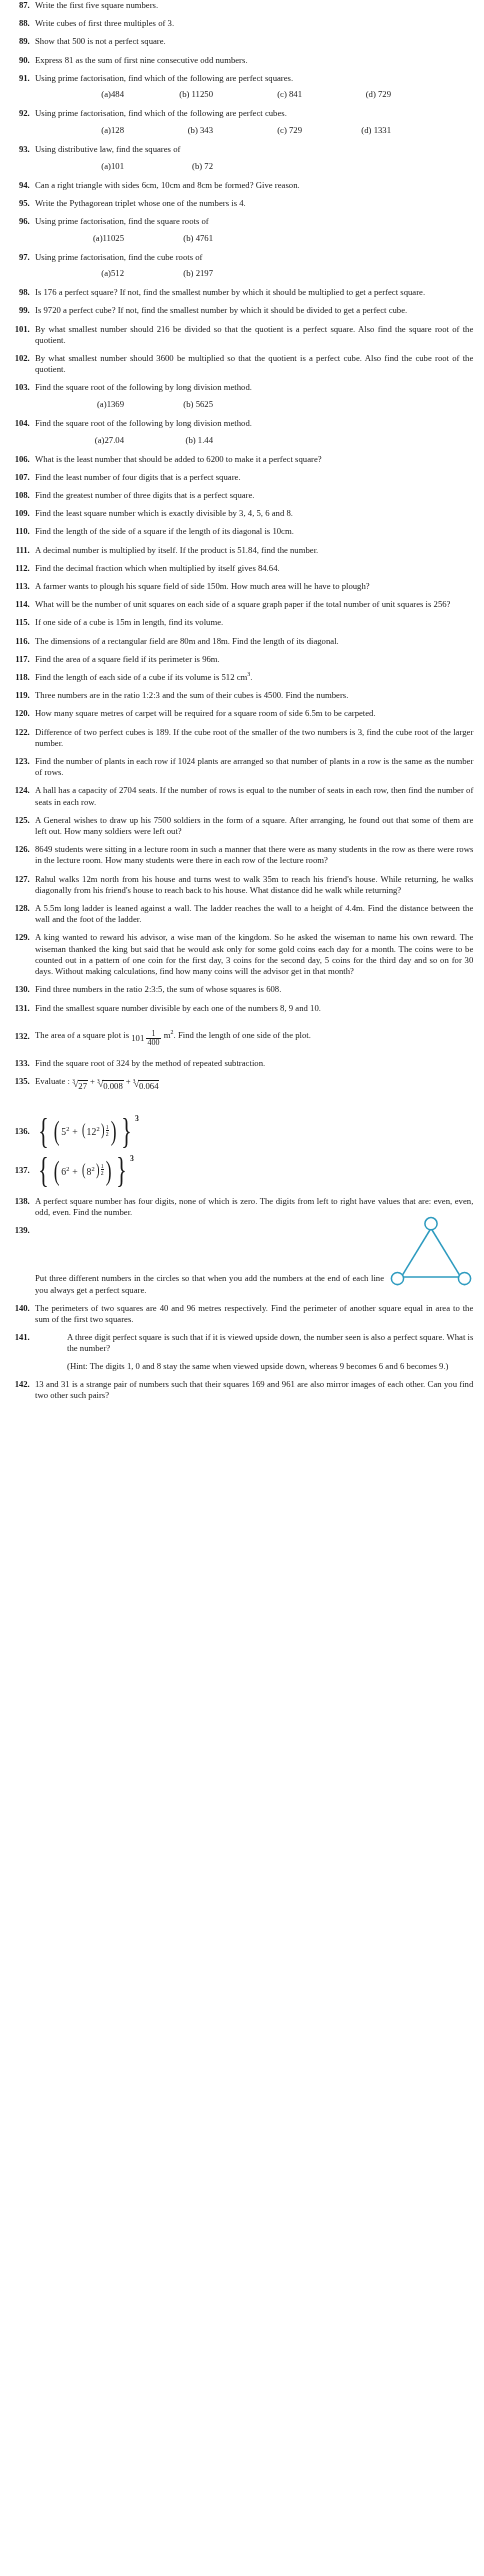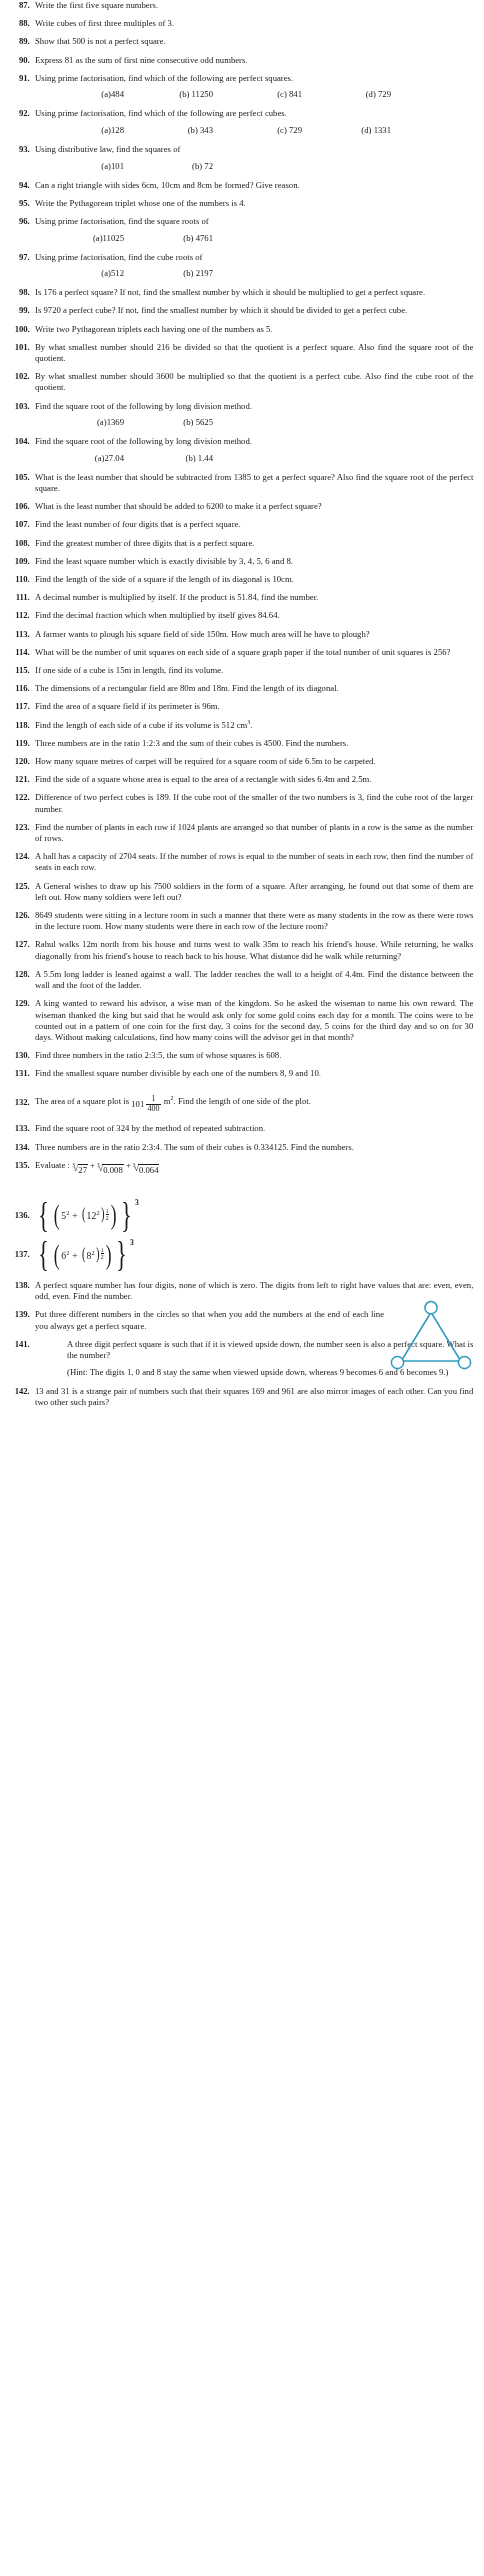--- a/index.html
+++ b/index.html
@@ -212,24 +212,20 @@
   <div class="q">
     <div class="qnum">98.</div>
     <div class="qbody">Is 176 a perfect square? If not, find the smallest number by which it should be multiplied to get a perfect square.</div>
   </div>
 
   <div class="q">
     <div class="qnum">99.</div>
     <div class="qbody">Is 9720 a perfect cube? If not, find the smallest number by which it should be divided to get a perfect cube.</div>
   </div>
 
-  <div class="q">
-    <div class="qnum">100.</div>
-    <div class="qbody nojust">Write two Pythagorean triplets each having one of the numbers as 5.</div>
-  </div>
 
   <div class="q">
     <div class="qnum">101.</div>
     <div class="qbody">By what smallest number should 216 be divided so that the quotient is a perfect square. Also find the square root of the quotient.</div>
   </div>
 
   <div class="q">
     <div class="qnum">102.</div>
     <div class="qbody">By what smallest number should 3600 be multiplied so that the quotient is a perfect cube. Also find the cube root of the quotient.</div>
   </div>
@@ -249,24 +245,20 @@
     <div class="qnum">104.</div>
     <div style="flex:1;padding-right:10.7px;">
       <div class="qbody nojust" style="padding-right:0">Find the square root of the following by long division method.</div>
       <div class="opts">
         <div class="opt"><span class="lab">(a)</span><span class="val">27.04</span></div>
         <div class="opt"><span class="lab">(b)</span>&nbsp;<span class="val">1.44</span></div>
       </div>
     </div>
   </div>
 
-  <div class="q">
-    <div class="qnum">105.</div>
-    <div class="qbody">What is the least number that should be subtracted from 1385 to get a perfect square? Also find the square root of the perfect square.</div>
-  </div>
 
   <div class="q">
     <div class="qnum">106.</div>
     <div class="qbody">What is the least number that should be added to 6200 to make it a perfect square?</div>
   </div>
 
   <div class="q">
     <div class="qnum">107.</div>
     <div class="qbody nojust">Find the least number of four digits that is a perfect square.</div>
   </div>
@@ -329,24 +321,20 @@
   <div class="q">
     <div class="qnum">119.</div>
     <div class="qbody">Three numbers are in the ratio 1:2:3 and the sum of their cubes is 4500. Find the numbers.</div>
   </div>
 
   <div class="q">
     <div class="qnum">120.</div>
     <div class="qbody">How many square metres of carpet will be required for a square room of side 6.5m to be carpeted.</div>
   </div>
 
-  <div class="q">
-    <div class="qnum">121.</div>
-    <div class="qbody">Find the side of a square whose area is equal to the area of a rectangle with sides 6.4m and 2.5m.</div>
-  </div>
 
   <div class="q">
     <div class="qnum">122.</div>
     <div class="qbody">Difference of two perfect cubes is 189. If the cube root of the smaller of the two numbers is 3, find the cube root of the larger number.</div>
   </div>
 
   <div class="q">
     <div class="qnum">123.</div>
     <div class="qbody">Find the number of plants in each row if 1024 plants are arranged so that number of plants in a row is the same as the number of rows.</div>
   </div>
@@ -404,24 +392,20 @@
             </span>
           </span> <span>m</span><sup>2</sup><span>. Find the length of one side of the plot.</span></span>
     </div>
   </div>
 
   <div class="q">
     <div class="qnum">133.</div>
     <div class="qbody nojust">Find the square root of 324 by the method of repeated subtraction.</div>
   </div>
 
-  <div class="q">
-    <div class="qnum">134.</div>
-    <div class="qbody">Three numbers are in the ratio 2:3:4. The sum of their cubes is 0.334125. Find the numbers.</div>
-  </div>
 
   <div class="q" style="margin-bottom:23px;">
     <div class="qnum">135.</div>
     <div class="qbody nojust">
       <span>Evaluate : </span><span class="rad">
           <span class="idx">3</span>
           <span class="sign">√</span>
           <span class="rand">27</span>
         </span>
       <span>+</span>
@@ -473,33 +457,37 @@
     </div>
   </div>
 
   <div class="q">
     <div class="qnum">138.</div>
     <div class="qbody">A perfect square number has four digits, none of which is zero. The digits from left to right have values that are: even, even, odd, even. Find the number.</div>
   </div>
 
   <div class="q" style="position:relative;">
     <div class="qnum">139.</div>
-    <div class="qbody" style="padding-right:100px;">Put three different numbers in the circles so that when you add the numbers at the end of each line you always get a perfect square.</div>
+    <div class="qbody" style="padding-right:100px;margin-top:48px;">Put three different numbers in the circles so that when you add the numbers at the end of each line you always get a perfect square.</div>
     <div id="fig-triangle" style="top:-12.3px;right:10.7px;">
       <svg width="84" height="80" viewBox="0 0 110 105">
         <line x1="55" y1="20" x2="16" y2="84" stroke="#2e9bbf" stroke-width="2"></line>
         <line x1="55" y1="20" x2="94" y2="84" stroke="#2e9bbf" stroke-width="2"></line>
         <line x1="16" y1="84" x2="94" y2="84" stroke="#2e9bbf" stroke-width="2"></line>
         <circle cx="55" cy="14" r="8" fill="#ffffff" stroke="#2e9bbf" stroke-width="2"></circle>
         <circle cx="11" cy="86" r="8" fill="#ffffff" stroke="#2e9bbf" stroke-width="2"></circle>
         <circle cx="99" cy="86" r="8" fill="#ffffff" stroke="#2e9bbf" stroke-width="2"></circle>
       </svg>
     </div>
   </div>
 
+  <div class="q">
+    <div class="qnum">140.</div>
+    <div class="qbody">The perimeters of two squares are 40 and 96 metres respectively. Find the perimeter of another square equal in area to the sum of the first two squares.</div>
+  </div>
 
   <div class="q">
     <div class="qnum">141.</div>
     <div style="flex:1;padding-right:10.7px;margin-left:32px;">
       <div class="qbody" style="padding-right:0">A three digit perfect square is such that if it is viewed upside down, the number seen is also a perfect square. What is the number?</div>
       <div class="qbody hint" style="padding-right:0">(Hint: The digits 1, 0 and 8 stay the same when viewed upside down, whereas 9 becomes 6 and 6 becomes 9.)</div>
     </div>
   </div>
 
   <div class="q">

